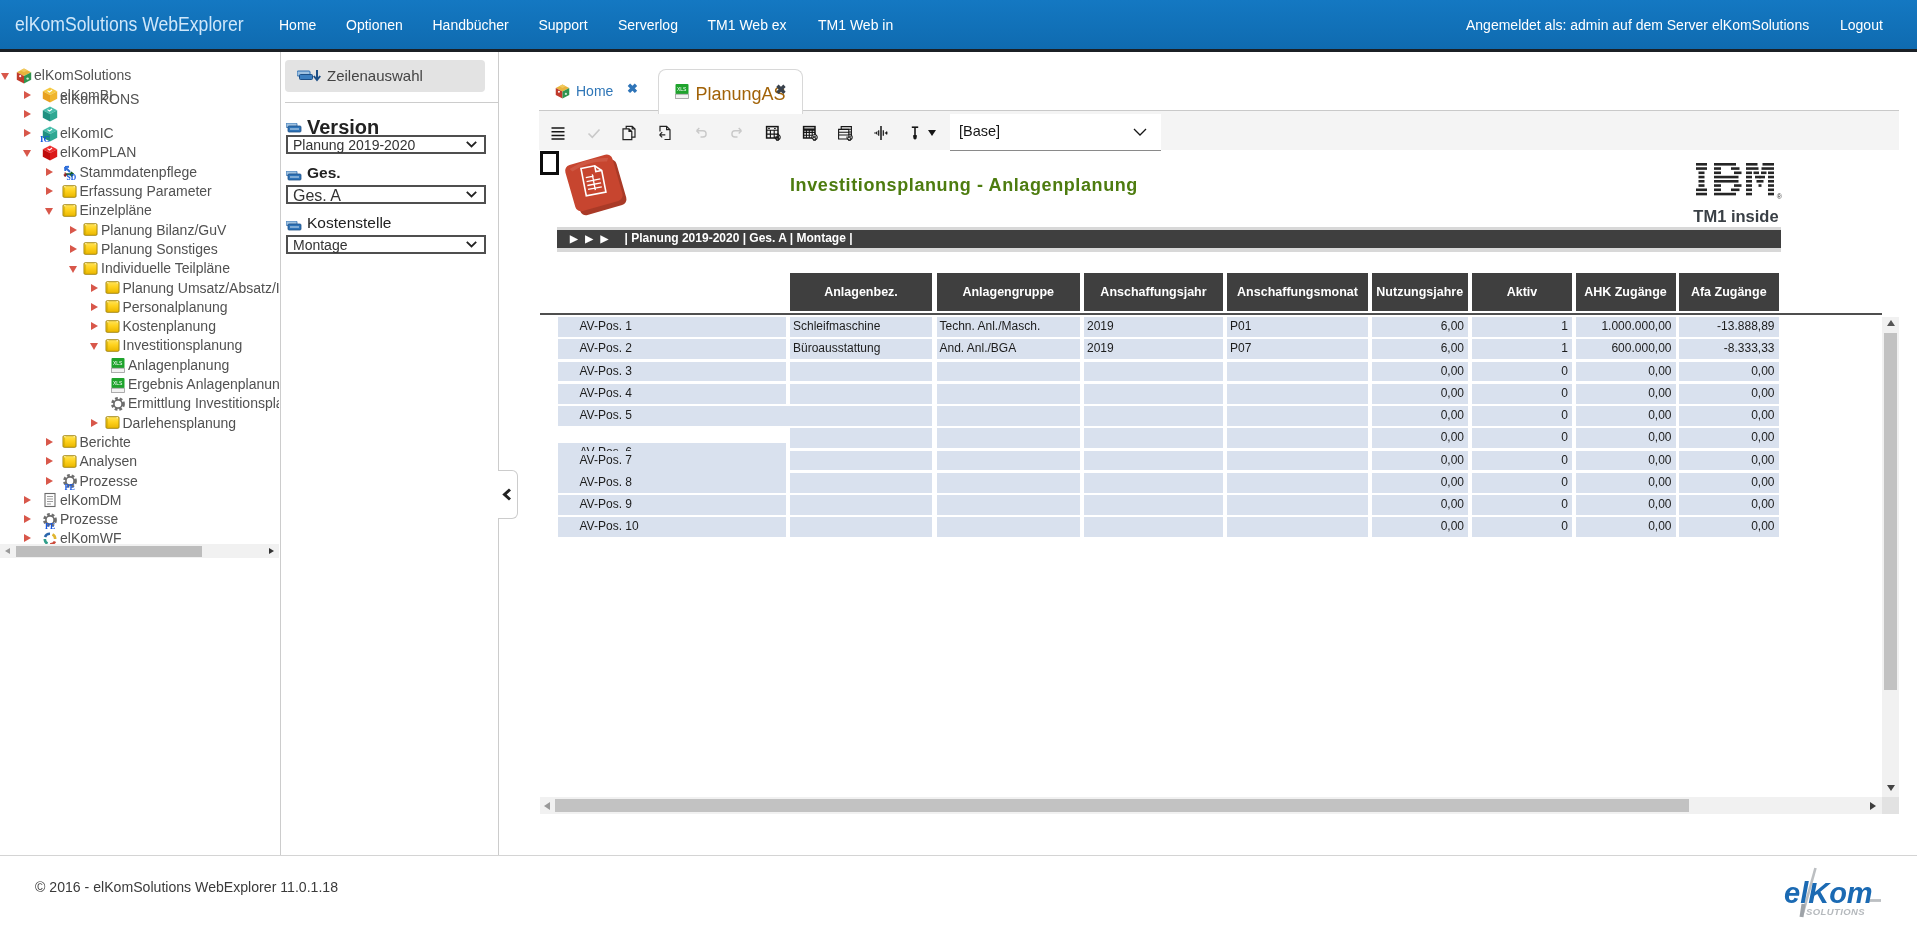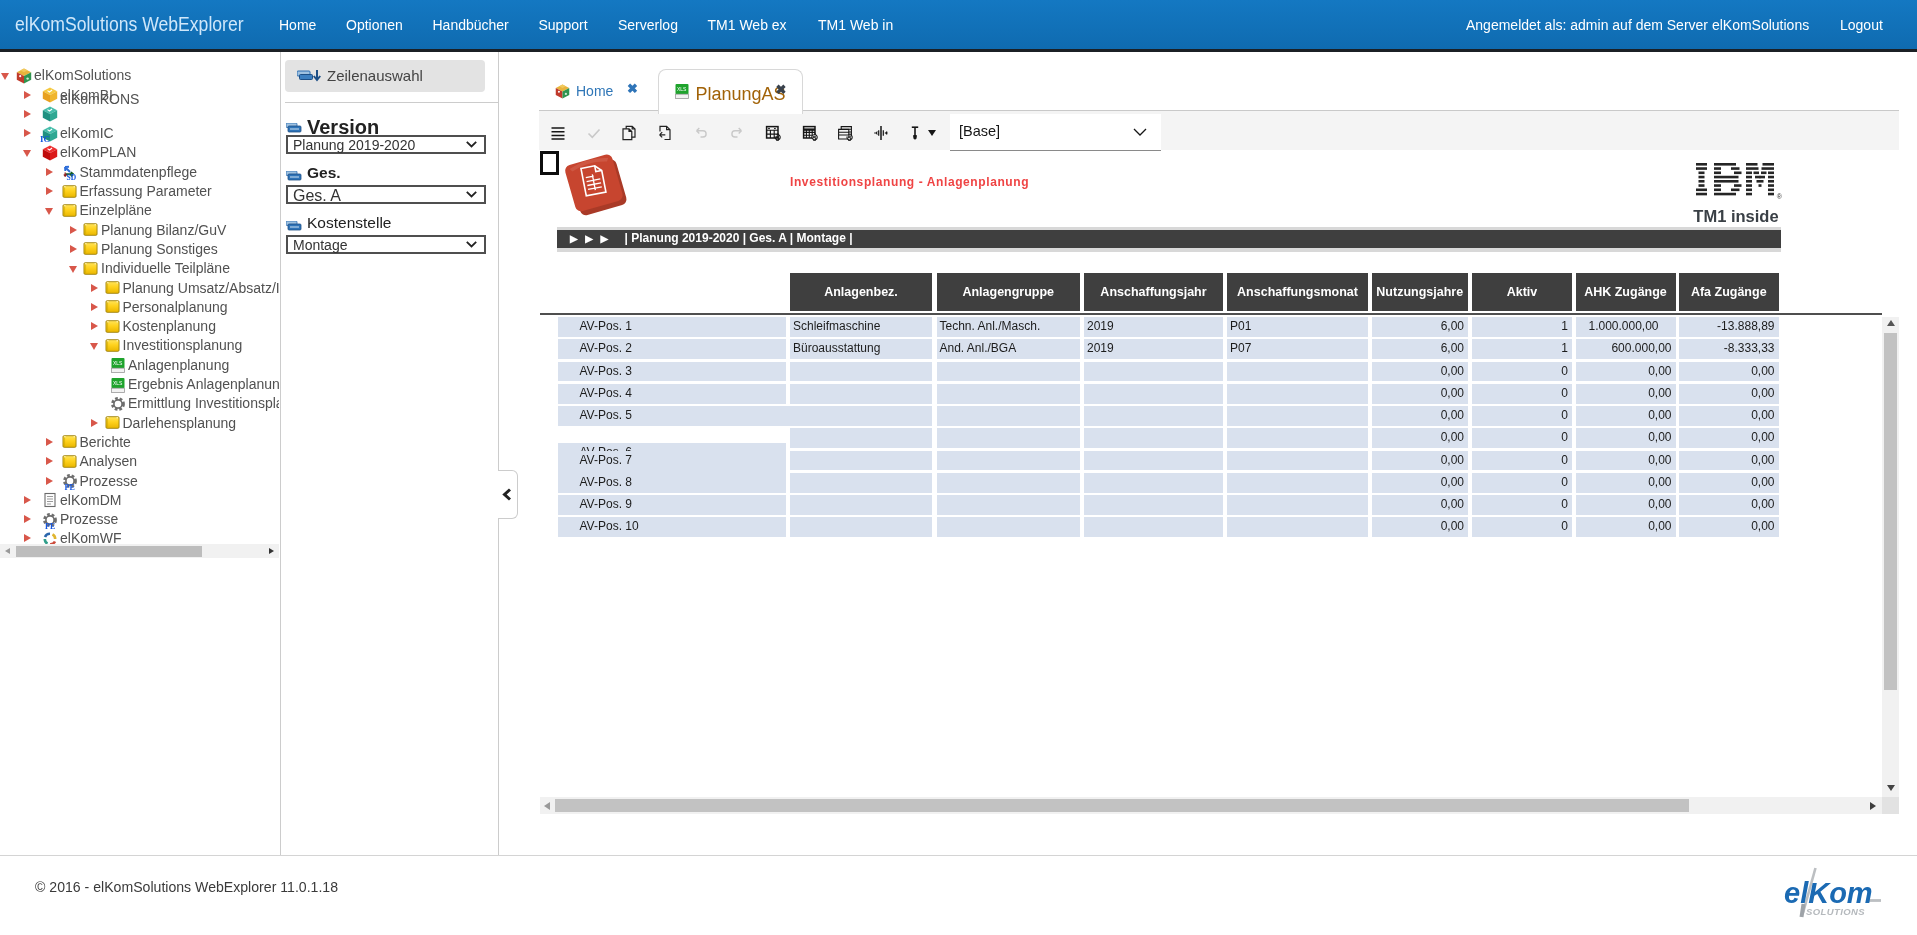--- a/index.html
+++ b/index.html
@@ -445,21 +445,21 @@
         <rect x="16.5" y="16" width="48" height="47" rx="6" fill="#a93a27"></rect>
         <rect x="13" y="10" width="49" height="48" rx="6" fill="#c7452f"></rect>
         <path d="M18 14 q20 -7 40 0 l-2 3 q-18 -6 -36 0 z" fill="#d2604b" opacity="0.7"></path>
       </g>
       <g transform="rotate(-11 38 34)" stroke="#fff" stroke-width="1.6" fill="none">
         <path d="M27 17 h14 l6 6 v22 h-20 z"></path>
         <path d="M41 17 v6 h6"></path>
         <path d="M30 27 h8 M30 31 h14 M30 35 h14 M30 39 h14 M37 25 v16" stroke-width="1.3"></path>
       </g>
     </svg></div>
-<span class="a" style="left:790px;top:174.5px;font-size:12px;letter-spacing:0.6px;font-weight:bold;color:#ef4444">Investitionsplanung - Anlagenplanung</span>
+<span class="a" style="left:790px;top:174.5px;font-size:18px;letter-spacing:0.6px;font-weight:bold;color:#4d7c0f">Investitionsplanung - Anlagenplanung</span>
 <div class="a" style="left:1694px;top:163px;width:88px;height:35px"><svg width="82" height="35" viewBox="0 0 82 35">
       <rect x="2" y="0.0" width="11" height="2.6" fill="#252525"></rect>
       <rect x="20" y="0.0" width="22" height="2.6" fill="#252525"></rect>
       <rect x="52" y="0.0" width="11.5" height="2.6" fill="#252525"></rect>
       <rect x="68.5" y="0.0" width="11.5" height="2.6" fill="#252525"></rect>
       <rect x="2" y="4.25" width="11" height="2.6" fill="#252525"></rect>
       <rect x="20" y="4.25" width="7" height="2.6" fill="#252525"></rect>
       <rect x="37" y="4.25" width="8.5" height="2.6" fill="#252525"></rect>
       <rect x="52" y="4.25" width="12.5" height="2.6" fill="#252525"></rect>
       <rect x="67.5" y="4.25" width="12.5" height="2.6" fill="#252525"></rect>
@@ -510,21 +510,21 @@
 <div class="hcell" style="left:1575.5px;width:100.0px">AHK Zugänge</div>
 <div class="hcell" style="left:1679px;width:99.5px">Afa Zugänge</div>
 <div class="a" style="left:540px;top:312.5px;width:1342px;height:2.5px;background:#4f4f4f"></div>
 <div class="cell" style="left:557.5px;top:317.0px;width:228px;height:19.8px;line-height:19.8px;padding-left:22px;box-sizing:border-box">AV-Pos. 1</div>
 <div class="cell" style="left:790px;top:317.0px;width:142px;height:19.8px;line-height:19.8px;padding-left:3px;box-sizing:border-box">Schleifmaschine</div>
 <div class="cell" style="left:936.5px;top:317.0px;width:143.5px;height:19.8px;line-height:19.8px;padding-left:3px;box-sizing:border-box">Techn. Anl./Masch.</div>
 <div class="cell" style="left:1084px;top:317.0px;width:139px;height:19.8px;line-height:19.8px;padding-left:3px;box-sizing:border-box">2019</div>
 <div class="cell" style="left:1227px;top:317.0px;width:141px;height:19.8px;line-height:19.8px;padding-left:3px;box-sizing:border-box">P01</div>
 <div class="cell" style="left:1371.5px;top:317.0px;width:96.5px;height:19.8px;line-height:19.8px;padding-right:4px;text-align:right;box-sizing:border-box">6,00</div>
 <div class="cell" style="left:1472px;top:317.0px;width:100px;height:19.8px;line-height:19.8px;padding-right:4px;text-align:right;box-sizing:border-box">1</div>
-<div class="cell" style="left:1575.5px;top:317.0px;width:100.0px;height:19.8px;line-height:19.8px;padding-right:4px;text-align:center;box-sizing:border-box">1.000.000,00</div>
+<div class="cell" style="left:1575.5px;top:317.0px;width:100.0px;height:19.8px;line-height:19.8px;padding-right:4px;text-align:right;box-sizing:border-box">1.000.000,00</div>
 <div class="cell" style="left:1679px;top:317.0px;width:99.5px;height:19.8px;line-height:19.8px;padding-right:4px;text-align:right;box-sizing:border-box">-13.888,89</div>
 <div class="cell" style="left:557.5px;top:339.25px;width:228px;height:19.8px;line-height:19.8px;padding-left:22px;box-sizing:border-box">AV-Pos. 2</div>
 <div class="cell" style="left:790px;top:339.25px;width:142px;height:19.8px;line-height:19.8px;padding-left:3px;box-sizing:border-box">Büroausstattung</div>
 <div class="cell" style="left:936.5px;top:339.25px;width:143.5px;height:19.8px;line-height:19.8px;padding-left:3px;box-sizing:border-box">And. Anl./BGA</div>
 <div class="cell" style="left:1084px;top:339.25px;width:139px;height:19.8px;line-height:19.8px;padding-left:3px;box-sizing:border-box">2019</div>
 <div class="cell" style="left:1227px;top:339.25px;width:141px;height:19.8px;line-height:19.8px;padding-left:3px;box-sizing:border-box">P07</div>
 <div class="cell" style="left:1371.5px;top:339.25px;width:96.5px;height:19.8px;line-height:19.8px;padding-right:4px;text-align:right;box-sizing:border-box">6,00</div>
 <div class="cell" style="left:1472px;top:339.25px;width:100px;height:19.8px;line-height:19.8px;padding-right:4px;text-align:right;box-sizing:border-box">1</div>
 <div class="cell" style="left:1575.5px;top:339.25px;width:100.0px;height:19.8px;line-height:19.8px;padding-right:4px;text-align:right;box-sizing:border-box">600.000,00</div>
 <div class="cell" style="left:1679px;top:339.25px;width:99.5px;height:19.8px;line-height:19.8px;padding-right:4px;text-align:right;box-sizing:border-box">-8.333,33</div>

